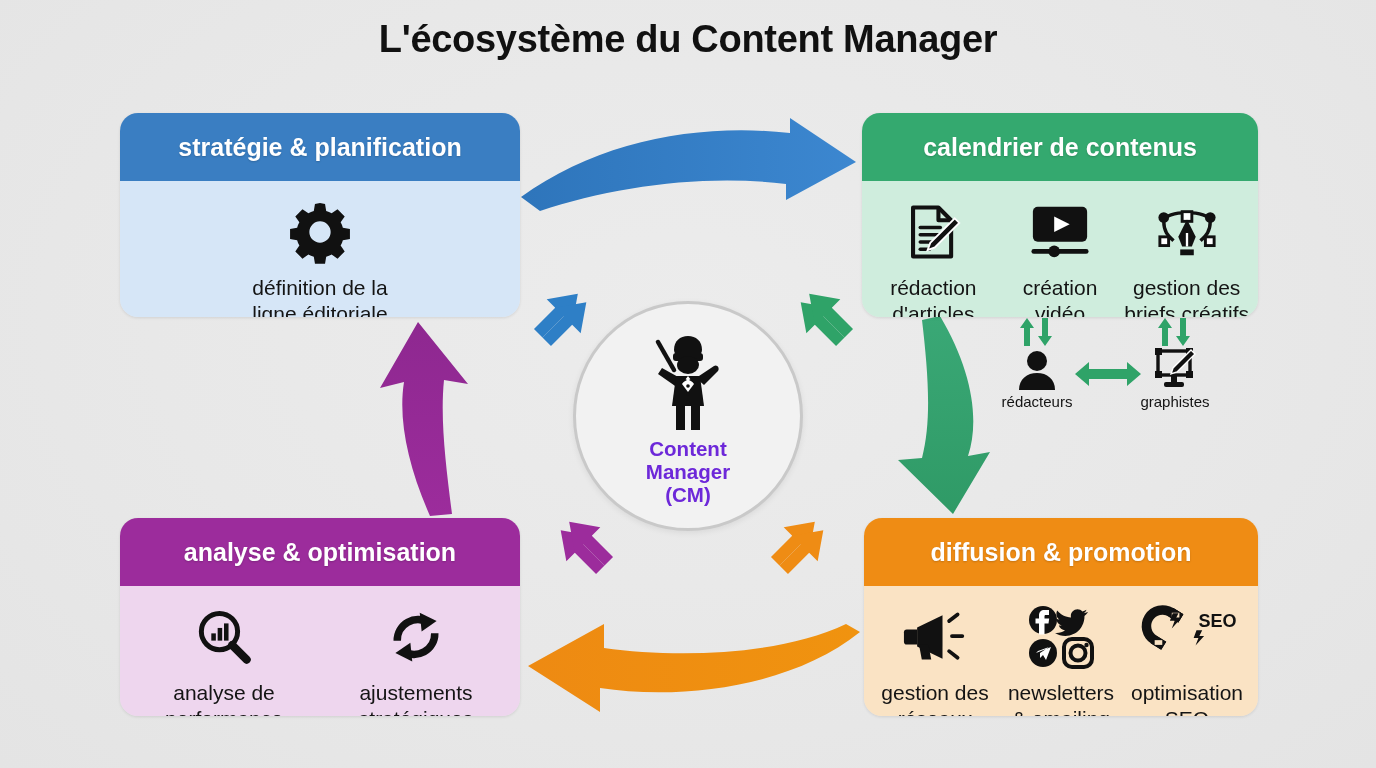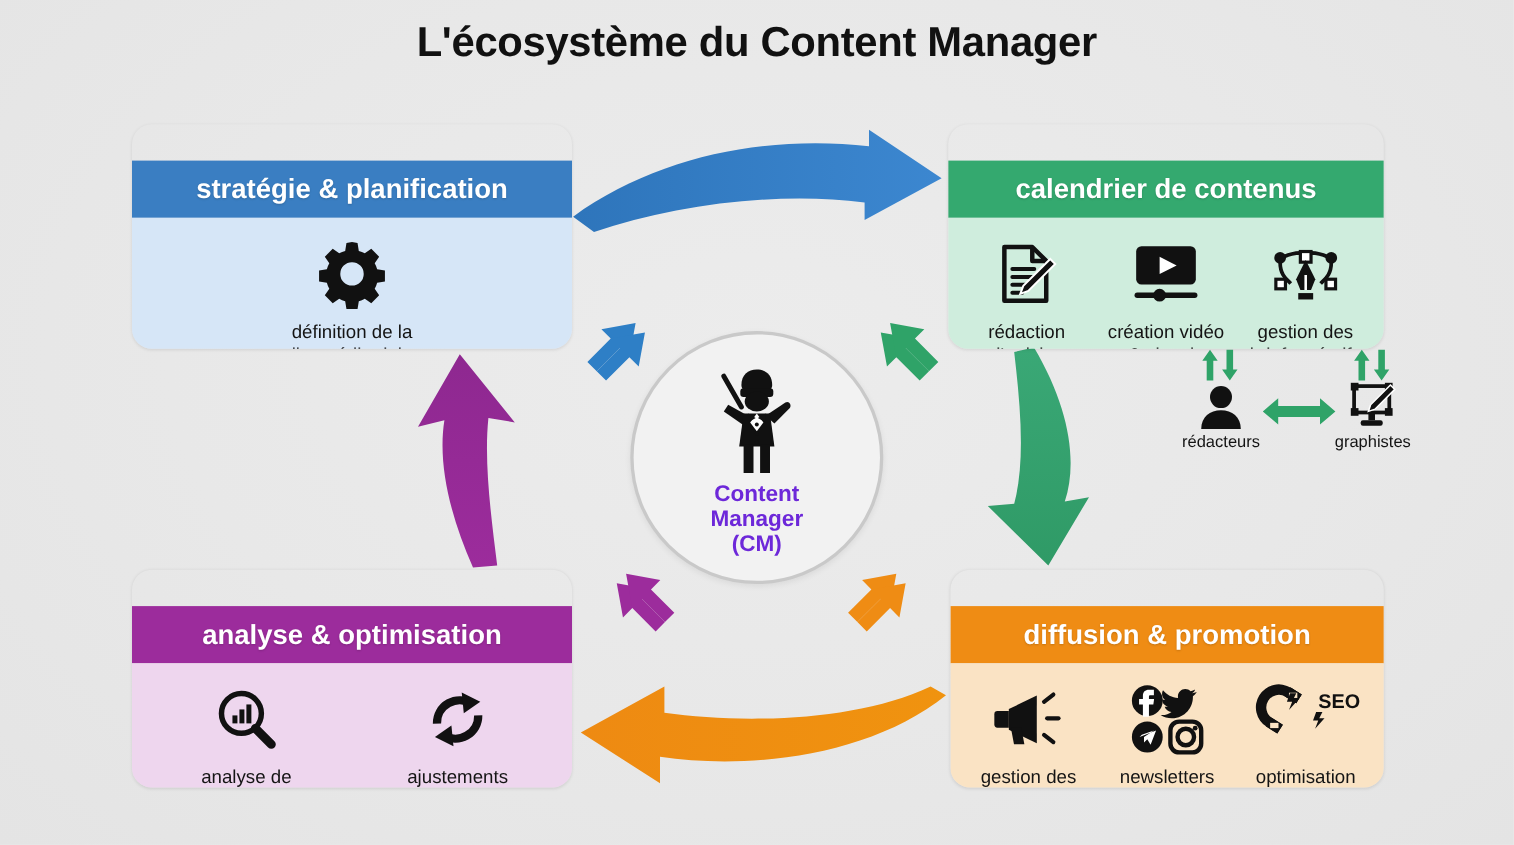--- a/index.html
+++ b/index.html
@@ -25,42 +25,41 @@
   }
 
   
   .panel {
     position: absolute;
     border-radius: 18px;
     overflow: hidden;
     box-shadow: 0 1px 3px rgba(0,0,0,0.10);
   }
   .panel-head {
-    height: 52px;
+    height: 68px;
     display: flex; align-items: center; justify-content: center;
     color: #fff; font-size: 25px; font-weight: bold;
     text-shadow: 0 1px 2px rgba(0,0,0,0.18);
-    margin-top: 33px;
   }
   .panel-body {
     display: flex; align-items: flex-start; justify-content: space-around;
     padding: 14px 8px 12px 8px;
   }
   .cell {
     flex: 1 1 0;
     display: flex; flex-direction: column; align-items: center;
     text-align: center;
   }
   .cell .glyph {
     height: 74px;
     display: flex; align-items: center; justify-content: center;
     margin-bottom: 6px;
   }
   .cell .cap {
-    font-size: 17px; line-height: 1.22; color: #141414;
+    font-size: 21px; line-height: 1.22; color: #141414;
     white-space: pre-line;
   }
 
   
   #panel-strategie   { left: 120px; top: 113px; width: 400px; height: 204px; }
   #panel-production  { left: 862px; top: 113px; width: 396px; height: 204px; }
   #panel-analyse     { left: 120px; top: 518px; width: 400px; height: 198px; }
   #panel-diffusion   { left: 864px; top: 518px; width: 394px; height: 198px; }
 
   
@@ -76,21 +75,21 @@
     box-shadow: 0 2px 6px rgba(0,0,0,0.07);
   }
   #center .cm-label {
     margin-top: 4px;
     font-size: 20.5px; font-weight: bold; line-height: 1.12;
     color: #6d28d9; text-align: center; white-space: pre-line;
   }
 
   
   #subroles {
-    position: absolute; left: 1050px; top: 312px;
+    position: absolute; left: 977px; top: 312px;
     width: 262px; height: 104px;
   }
   .subrole {
     position: absolute; width: 104px; text-align: center;
   }
   .subrole .sglyph { height: 48px; display:flex; align-items:flex-end; justify-content:center; }
   .subrole .scap { font-size: 15px; color: #141414; margin-top: 3px; }
   #subrole-redacteurs { left: 8px;  top: 30px; }
   #subrole-graphistes { left: 146px; top: 30px; }
 

